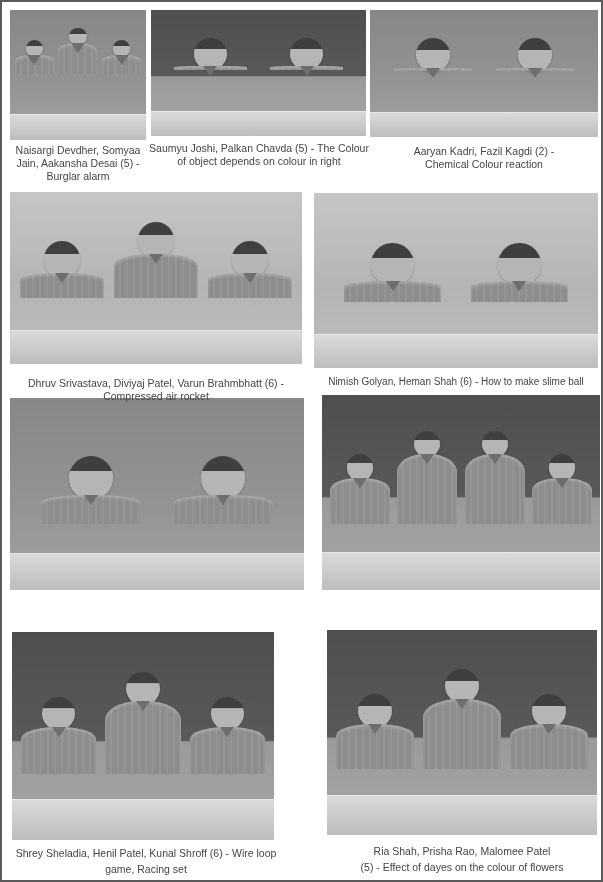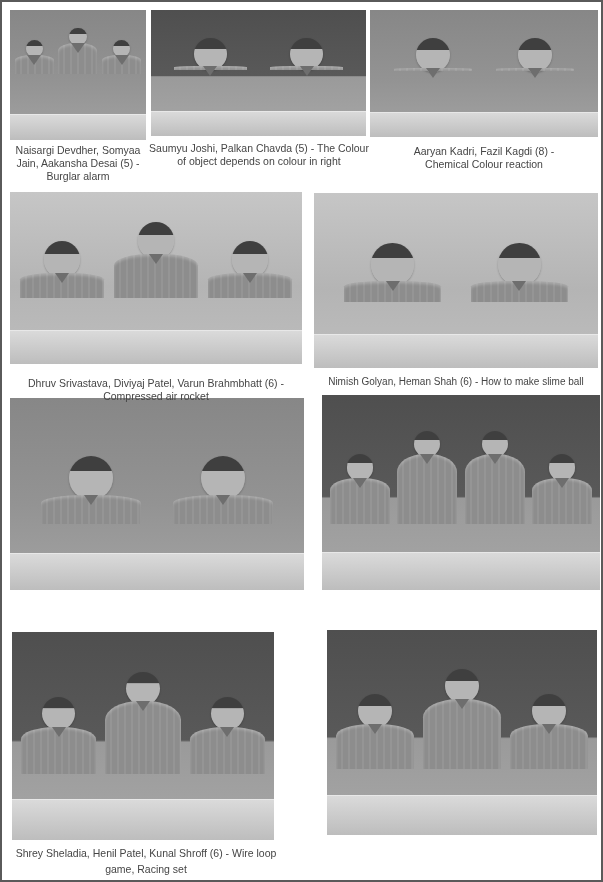--- a/index.html
+++ b/index.html
@@ -129,21 +129,21 @@
   <div class="photo p3 tone-medium">
       <div class="fig" style="height: 54%; width: 34%;">
         <div class="fig-head"></div>
         <div class="fig-body"></div>
       </div>
       <div class="fig" style="height: 54%; width: 34%;">
         <div class="fig-head"></div>
         <div class="fig-body"></div>
       </div>
     </div>
-  <div class="caption c3">Aaryan Kadri, Fazil Kagdi (8) -
+  <div class="caption c3">Aaryan Kadri, Fazil Kagdi (2) -
 Chemical Colour reaction</div>
 
   <div class="photo p4 tone-light">
       <div class="fig" style="height: 54%; width: 28.6667%;">
         <div class="fig-head"></div>
         <div class="fig-body"></div>
       </div>
       <div class="fig" style="height: 72%; width: 28.6667%;">
         <div class="fig-head"></div>
         <div class="fig-body"></div>
@@ -222,14 +222,16 @@
       </div>
       <div class="fig" style="height: 72%; width: 28.6667%;">
         <div class="fig-head"></div>
         <div class="fig-body"></div>
       </div>
       <div class="fig" style="height: 54%; width: 28.6667%;">
         <div class="fig-head"></div>
         <div class="fig-body"></div>
       </div>
     </div>
+  <div class="caption c9 cap-spaced">Ria Shah, Prisha Rao, Malomee Patel
+(5) - Effect of dayes on the colour of flowers</div>
 
 </div>
 
 </body></html>

